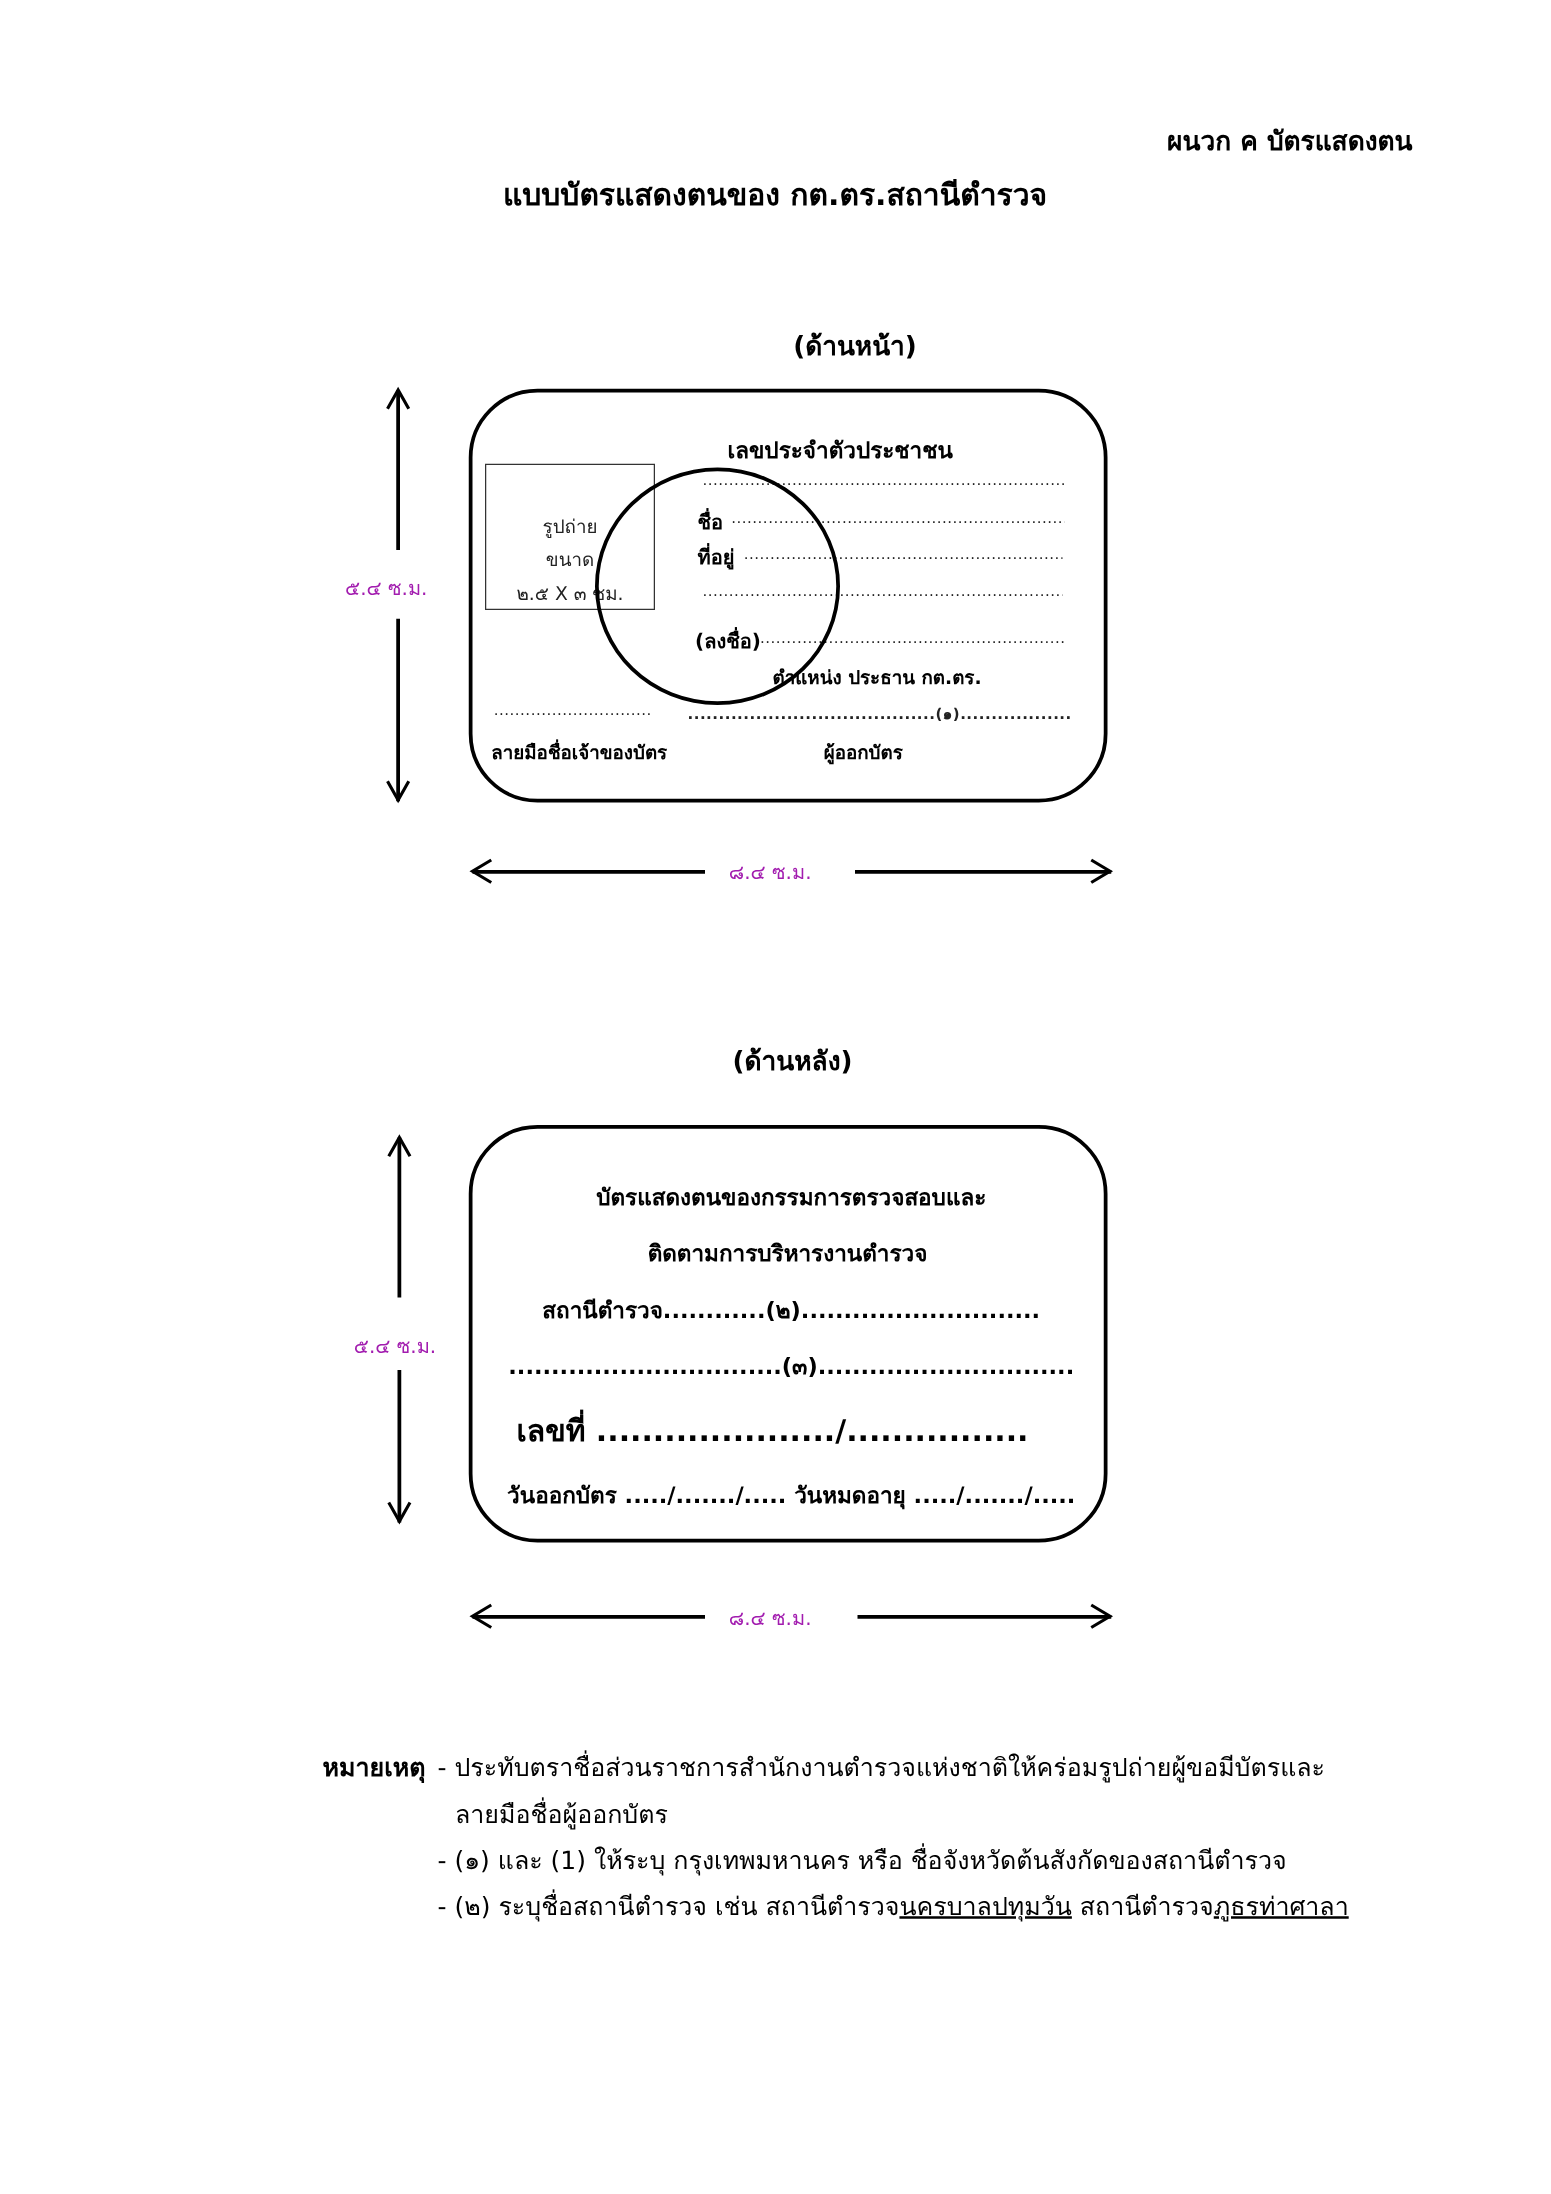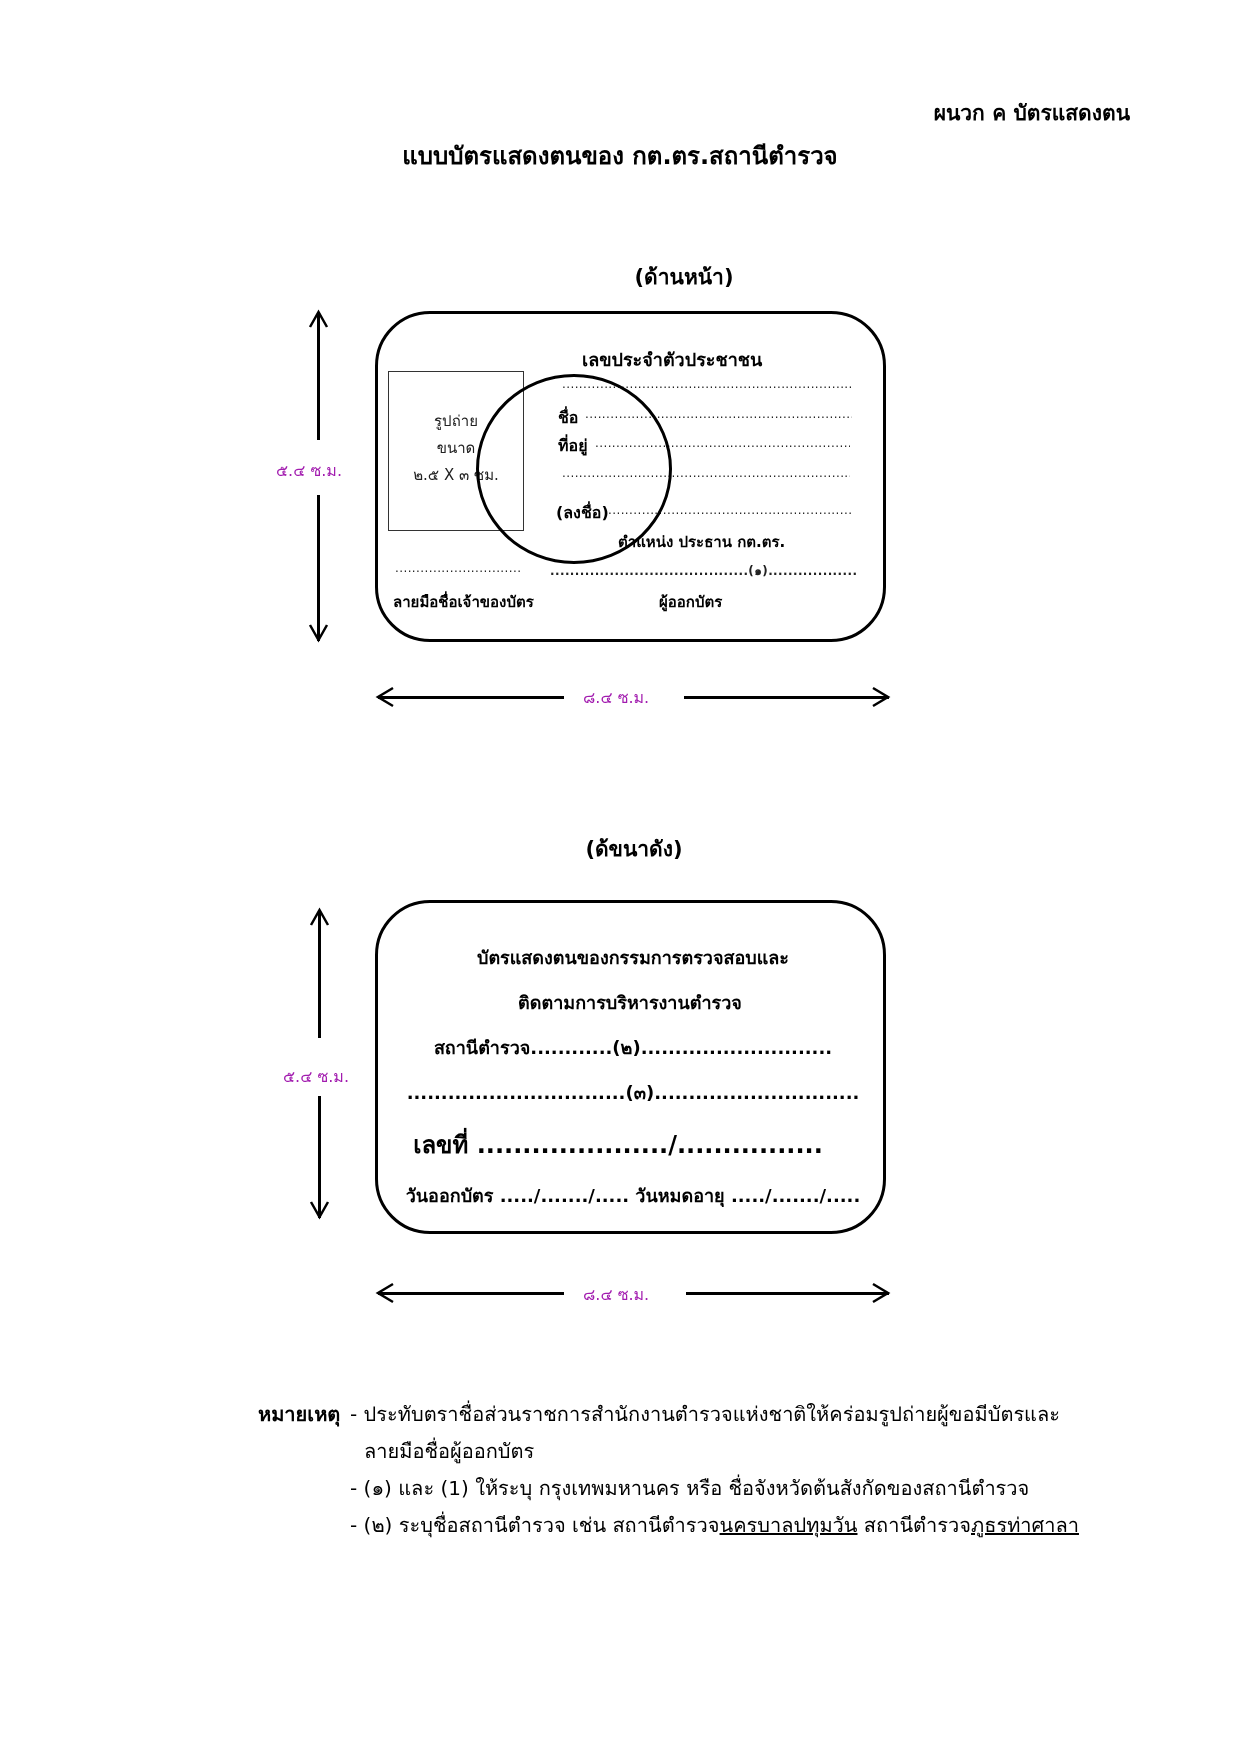--- a/index.html
+++ b/index.html
@@ -10,21 +10,21 @@
   .center { transform:translateX(-50%); text-align:center; }
 
   #appendix { right:111px; top:96px; font-size:21px; font-weight:bold; }
   #title { left:620px; top:136px; font-size:24px; font-weight:bold; }
   .side-heading { font-size:21px; font-weight:bold; }
 
   .card { position:absolute; border:3.5px solid #000; border-radius:55px; box-sizing:border-box; background:#fff; }
   #front-card { left:375px; top:311px; width:511px; height:331px; }
   #back-card { left:375px; top:900px; width:511px; height:334px; }
 
-  .photo-box { position:absolute; left:388px; top:371px; width:136px; height:160px; border:1.5px solid #333; box-sizing:border-box; }
+  .photo-box { position:absolute; left:388px; top:371px; width:136px; height:117px; border:1.5px solid #333; box-sizing:border-box; }
   .photo-text { font-size:15px; color:#222; text-align:center; line-height:27px; }
 
   .stamp-circle { position:absolute; left:476px; top:374px; width:196px; height:190px; border:3.5px solid #000; border-radius:50%; box-sizing:border-box; pointer-events:none; }
 
   .f-label { font-size:16px; font-weight:bold; }
   .dots { font-size:12px; letter-spacing:0.4px; color:#222; overflow:hidden; }
   .f-small { font-size:15px; font-weight:bold; }
 
   .b-line { font-size:18px; font-weight:bold; }
   .b-big { font-size:24px; font-weight:bold; }
@@ -93,21 +93,21 @@
     <polyline points="17,1 2,10 17,19" fill="none" stroke="#000" stroke-width="2.5"></polyline>
   </svg>
   <div class="hline" style="left:378px; top:696px; width:186px;"></div>
   <div class="abs dim-label" style="left:583px; top:685px;">๘.๔ ซ.ม.</div>
   <div class="hline" style="left:684px; top:696px; width:205px;"></div>
   <svg class="arrowhead" style="left:870px; top:687px;" width="20" height="20">
     <polyline points="3,1 18,10 3,19" fill="none" stroke="#000" stroke-width="2.5"></polyline>
   </svg>
 </div>
 
-<div class="abs center side-heading" style="left:634px; top:832px;">(ด้ขนาดัง)</div>
+<div class="abs center side-heading" style="left:634px; top:832px;">(ด้านหลัง)</div>
 
 <div>
   <div class="vline" style="left:318px; top:910px; height:128px;"></div>
   <svg class="arrowhead" style="left:310px; top:908px;" width="20" height="20">
     <polyline points="1,17 9.5,2 18,17" fill="none" stroke="#000" stroke-width="2.5"></polyline>
   </svg>
   <div class="abs dim-label" style="left:283px; top:1064px;">๕.๔ ซ.ม.</div>
   <div class="vline" style="left:318px; top:1096px; height:122px;"></div>
   <svg class="arrowhead" style="left:310px; top:1201px;" width="20" height="20">
     <polyline points="1,1 9.5,16 18,1" fill="none" stroke="#000" stroke-width="2.5"></polyline>

